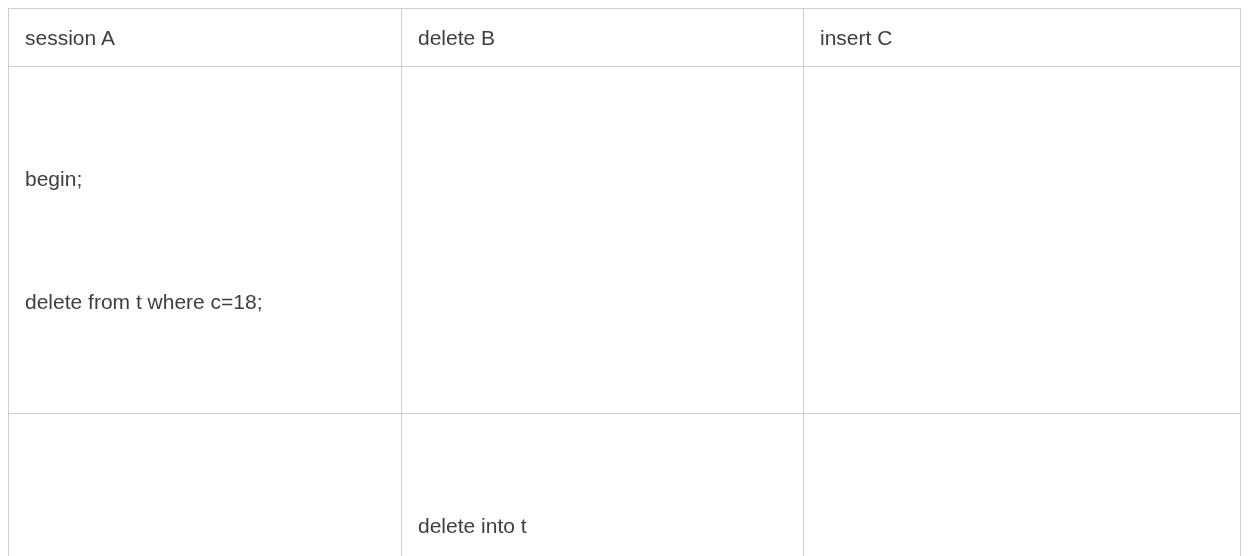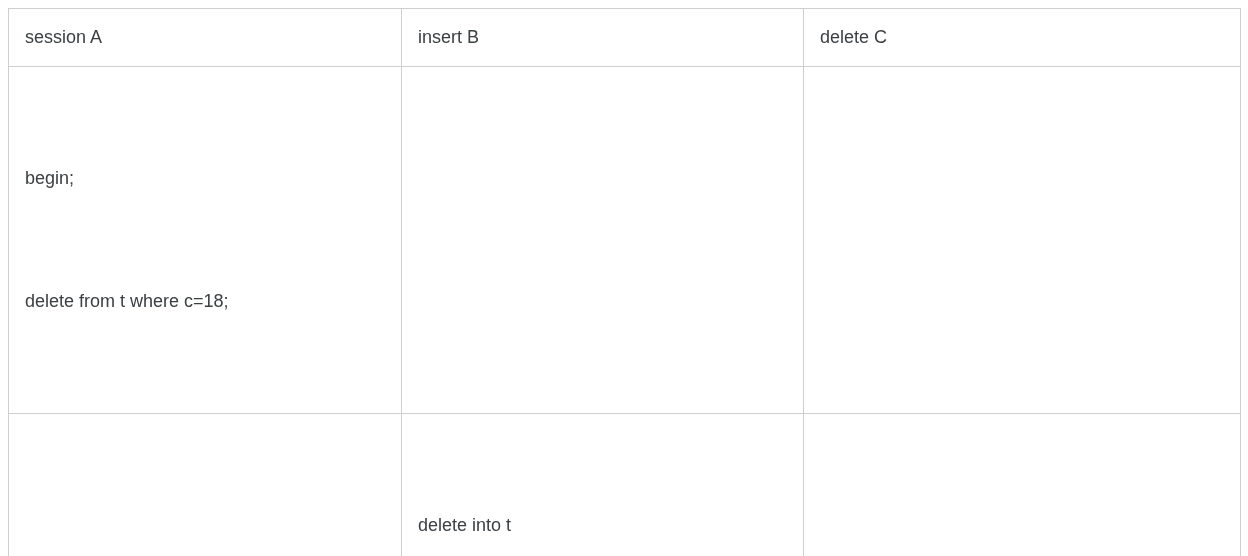--- a/index.html
+++ b/index.html
@@ -32,21 +32,21 @@
   table.session-table col.col-a { width: 393px; }
   table.session-table col.col-b { width: 402px; }
   table.session-table col.col-c { width: 437px; }
 
   table.session-table th,
   table.session-table td {
     border: 1px solid #cfcfcf;
     vertical-align: top;
     text-align: left;
     font-weight: normal;
-    font-size: 18px;
+    font-size: 21px;
     line-height: 41px;
     color: #3c4043;
     padding: 9px 0 9px 16px;
   }
 
   
   tr.header-row th {
     height: 41px;
     padding-top: 8px;
     padding-bottom: 8px;
@@ -71,22 +71,22 @@
 <div class="table-wrap">
   <table class="session-table">
     <colgroup>
       <col class="col-a">
       <col class="col-b">
       <col class="col-c">
     </colgroup>
     <thead>
       <tr class="header-row">
         <th>session A</th>
-        <th>insert B</th>
-        <th>delete C</th>
+        <th>delete B</th>
+        <th>insert C</th>
       </tr>
     </thead>
     <tbody>
 
       <tr class="row-1">
         <td>
           <span class="cell-lines">
             <span class="line">begin;</span>
             <span class="line">delete from t where c=18;</span>
           </span>

